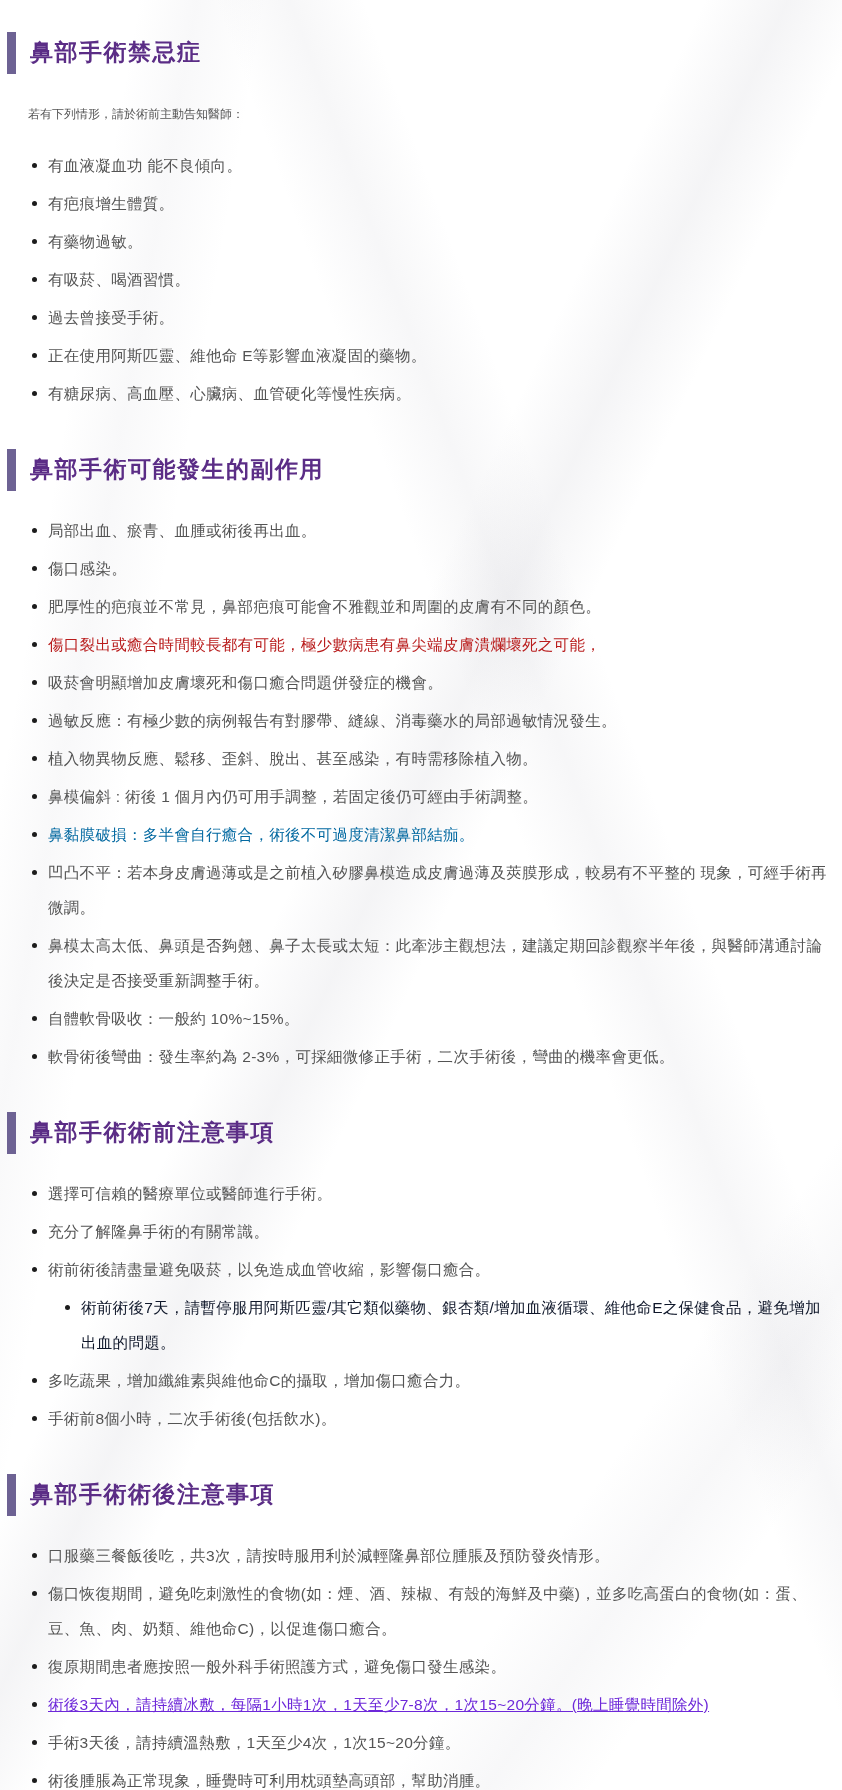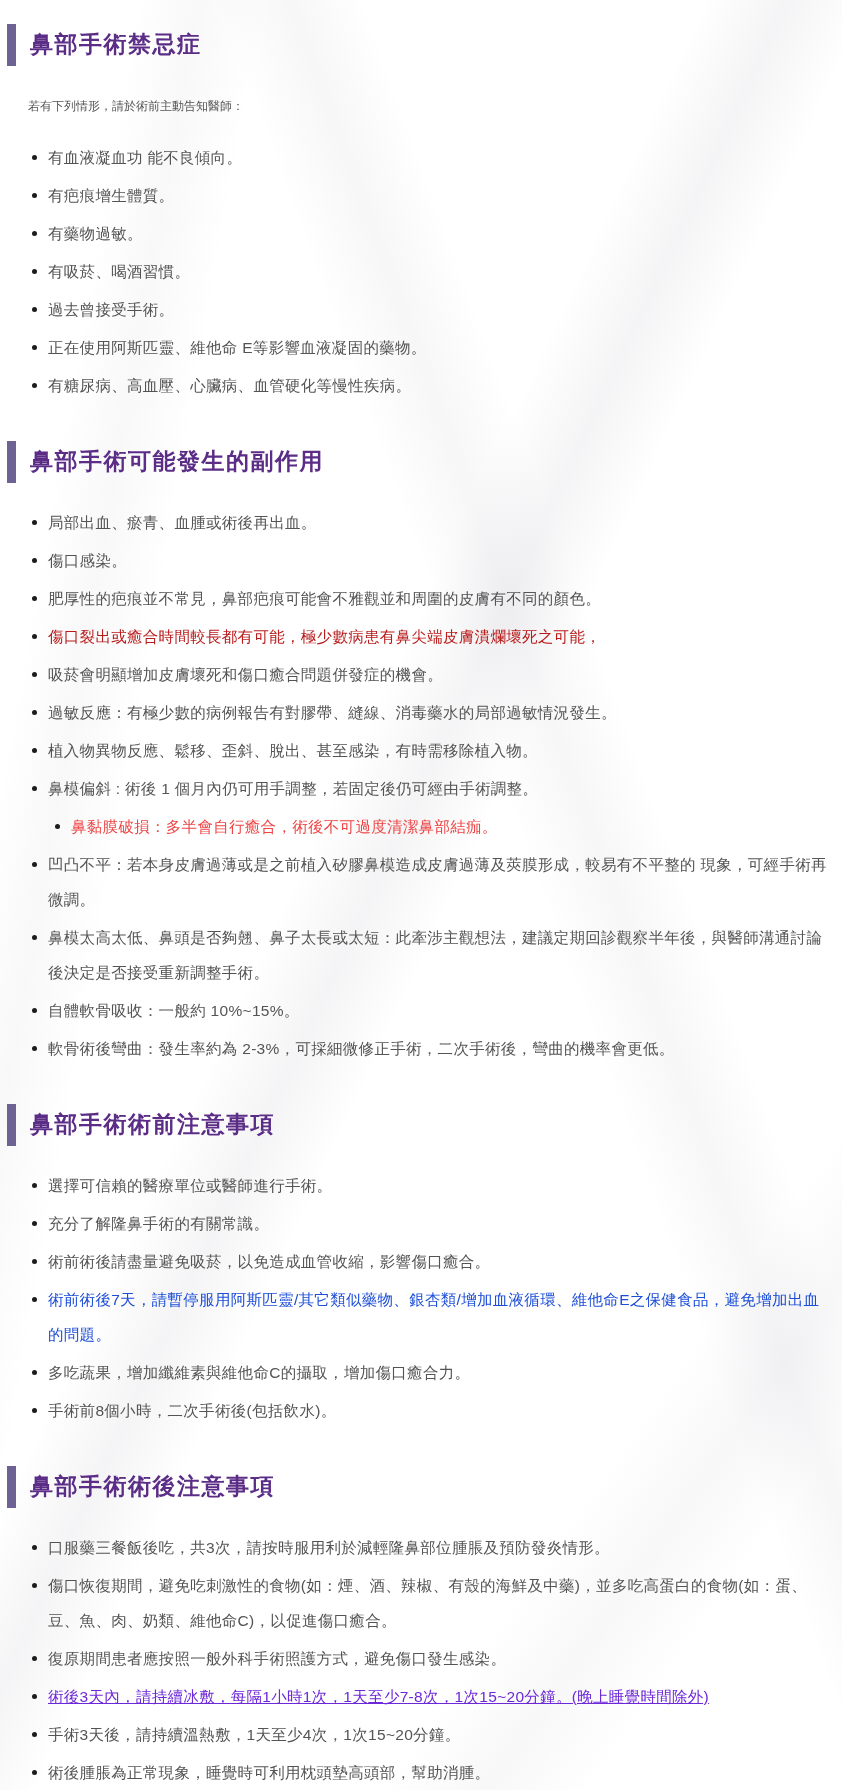--- a/index.html
+++ b/index.html
@@ -23,21 +23,21 @@
     box-sizing: border-box;
     width: 842px;
     min-height: 1790px;
     padding: 12px 12px 20px 7px;
   }
   .section .heading-row {
     display: flex;
     align-items: stretch;
     margin: 38px 0 8px 0;
   }
-  .section:first-child .heading-row { margin-top: 12px; text-align: center; }
+  .section:first-child .heading-row { margin-top: 20px; text-align: center; }
   .accent-bar {
     width: 9px;
     margin-right: 14px;
     flex: 0 0 auto;
   }
   .section-title {
     margin: 0;
     padding: 5px 0 6px 0;
     font-size: 23px;
     font-weight: 700;
@@ -101,39 +101,39 @@
 
     <ul class="bullets">
           <li style="color: rgb(84, 84, 84);">局部出血、瘀青、血腫或術後再出血。</li>
           <li style="color: rgb(84, 84, 84);">傷口感染。</li>
           <li style="color: rgb(84, 84, 84);">肥厚性的疤痕並不常見，鼻部疤痕可能會不雅觀並和周圍的皮膚有不同的顏色。</li>
           <li style="color: #b91c1c;">傷口裂出或癒合時間較長都有可能，極少數病患有鼻尖端皮膚潰爛壞死之可能，</li>
           <li style="color: rgb(84, 84, 84);">吸菸會明顯增加皮膚壞死和傷口癒合問題併發症的機會。</li>
           <li style="color: rgb(84, 84, 84);">過敏反應：有極少數的病例報告有對膠帶、縫線、消毒藥水的局部過敏情況發生。</li>
           <li style="color: rgb(84, 84, 84);">植入物異物反應、鬆移、歪斜、脫出、甚至感染，有時需移除植入物。</li>
           <li style="color: rgb(84, 84, 84);">鼻模偏斜 : 術後 1 個月內仍可用手調整，若固定後仍可經由手術調整。</li>
-          <li style="color: #ef4444; margin-left: 23px;">鼻黏膜破損：多半會自行癒合，術後不可過度清潔鼻部結痂。</li>
+          <li style="color: #0369a1;">鼻黏膜破損：多半會自行癒合，術後不可過度清潔鼻部結痂。</li>
           <li style="color: rgb(84, 84, 84);">凹凸不平：若本身皮膚過薄或是之前植入矽膠鼻模造成皮膚過薄及莢膜形成，較易有不平整的 現象，可經手術再微調。</li>
           <li style="color: rgb(84, 84, 84);">鼻模太高太低、鼻頭是否夠翹、鼻子太長或太短：此牽涉主觀想法，建議定期回診觀察半年後，與醫師溝通討論後決定是否接受重新調整手術。</li>
           <li style="color: rgb(84, 84, 84);">自體軟骨吸收：一般約 10%~15%。</li>
           <li style="color: rgb(84, 84, 84);">軟骨術後彎曲：發生率約為 2-3%，可採細微修正手術，二次手術後，彎曲的機率會更低。</li>
         </ul>
   </section>
 
   <section class="section">
     <div class="heading-row">
       <span class="accent-bar" style="background: rgb(109, 98, 147);"></span>
       <h2 class="section-title" style="color: rgb(91, 45, 134);">鼻部手術術前注意事項</h2>
     </div>
 
     <ul class="bullets">
           <li style="color: rgb(84, 84, 84);">選擇可信賴的醫療單位或醫師進行手術。</li>
           <li style="color: rgb(84, 84, 84);">充分了解隆鼻手術的有關常識。</li>
           <li style="color: rgb(84, 84, 84);">術前術後請盡量避免吸菸，以免造成血管收縮，影響傷口癒合。</li>
-          <li style="color: #1d4ed8;">術前術後7天，請暫停服用阿斯匹靈/其它類似藥物、銀杏類/增加血液循環、維他命E之保健食品，避免增加出血的問題。</li>
+          <li style="color: #0f172a; margin-left: 33px;">術前術後7天，請暫停服用阿斯匹靈/其它類似藥物、銀杏類/增加血液循環、維他命E之保健食品，避免增加出血的問題。</li>
           <li style="color: rgb(84, 84, 84);">多吃蔬果，增加纖維素與維他命C的攝取，增加傷口癒合力。</li>
           <li style="color: rgb(84, 84, 84);">手術前8個小時，二次手術後(包括飲水)。</li>
         </ul>
   </section>
 
   <section class="section">
     <div class="heading-row">
       <span class="accent-bar" style="background: rgb(109, 98, 147);"></span>
       <h2 class="section-title" style="color: rgb(91, 45, 134);">鼻部手術術後注意事項</h2>
     </div>

